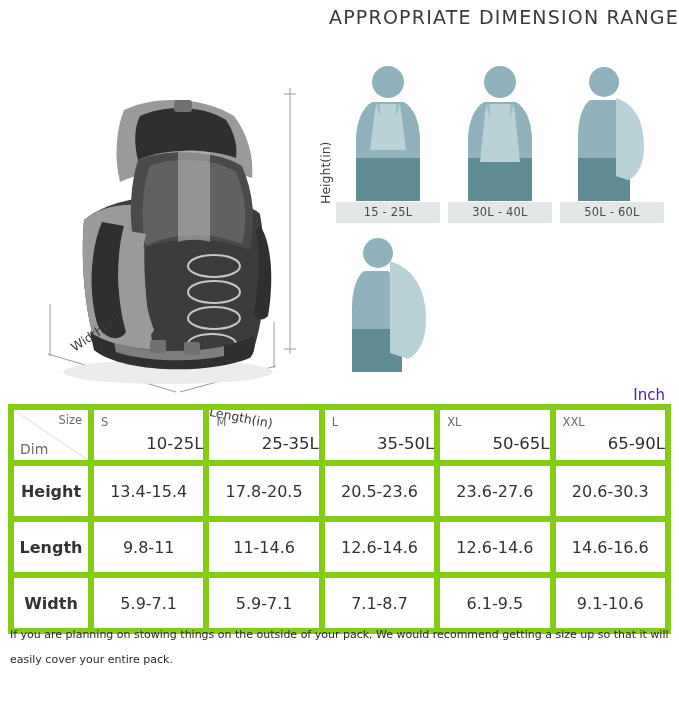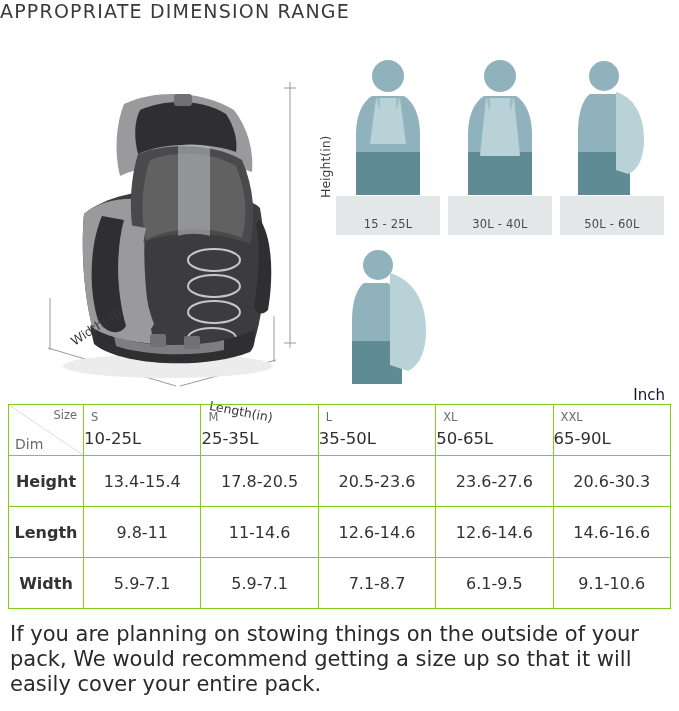--- a/index.html
+++ b/index.html
@@ -16,24 +16,25 @@
     position: relative;
   }
   .page {
     width: 679px;
     height: 711px;
     position: relative;
   }
 
   
   .title {
-    text-align: left;
+    text-align: right;
     font-size: 19px;
     letter-spacing: 1.2px;
     color: #3a3a3a;
+    padding-top: 6px;
     font-weight: 400;
   }
 
   
   .top-area {
     position: relative;
     height: 350px;
   }
 
   
@@ -88,45 +89,45 @@
     height: 143px;
     position: relative;
     overflow: hidden;
   }
   .person-art svg { display: block; }
   .cap {
     background: #e3e7e8;
     text-align: center;
     font-size: 11.5px;
     color: #4a4a4a;
-    padding: 21px 0 4px 0;
+    padding: 3px 0 4px 0;
     margin-top: 1px;
     letter-spacing: .2px;
   }
 
   
   .inch-note {
     position: absolute;
     right: 14px;
     top: 386px;
     font-size: 15px;
-    color: #0f172a;
+    color: #4c1d95;
   }
 
   
   table.sizes {
     position: absolute;
     left: 8px;
     top: 404px;
     width: 663px;
     border-collapse: collapse;
     table-layout: fixed;
   }
   table.sizes td {
-    border: 1px solid #84cc16;
+    border: 6px solid #84cc16;
     height: 50px;
     text-align: center;
     font-size: 16px;
     color: #333;
     padding: 0;
   }
   td.corner {
     width: 74px;
     position: relative;
     padding: 0;
@@ -162,36 +163,36 @@
     position: absolute;
     left: 7px;
     top: 4px;
     font-size: 11.5px;
     color: #6b6b6b;
   }
   .hdr-range {
     position: absolute;
     left: 0; right: 0;
     bottom: 6px;
-    text-align: left;
+    text-align: right;
     font-size: 16.5px;
     color: #2f2f2f;
   }
   td.rowlabel {
     color: #5ab5c0;
     font-size: 16px;
     font-weight: bold;
   }
   
   .footer-note {
     position: absolute;
     left: 10px;
     top: 622px;
     width: 660px;
-    font-size: 21px;
+    font-size: 11px;
     line-height: 25px;
     color: #2a2a2a;
   }
 </style>
 </head>
 <body>
 
 <div class="page">
 
   <div class="title">APPROPRIATE DIMENSION RANGE</div>

